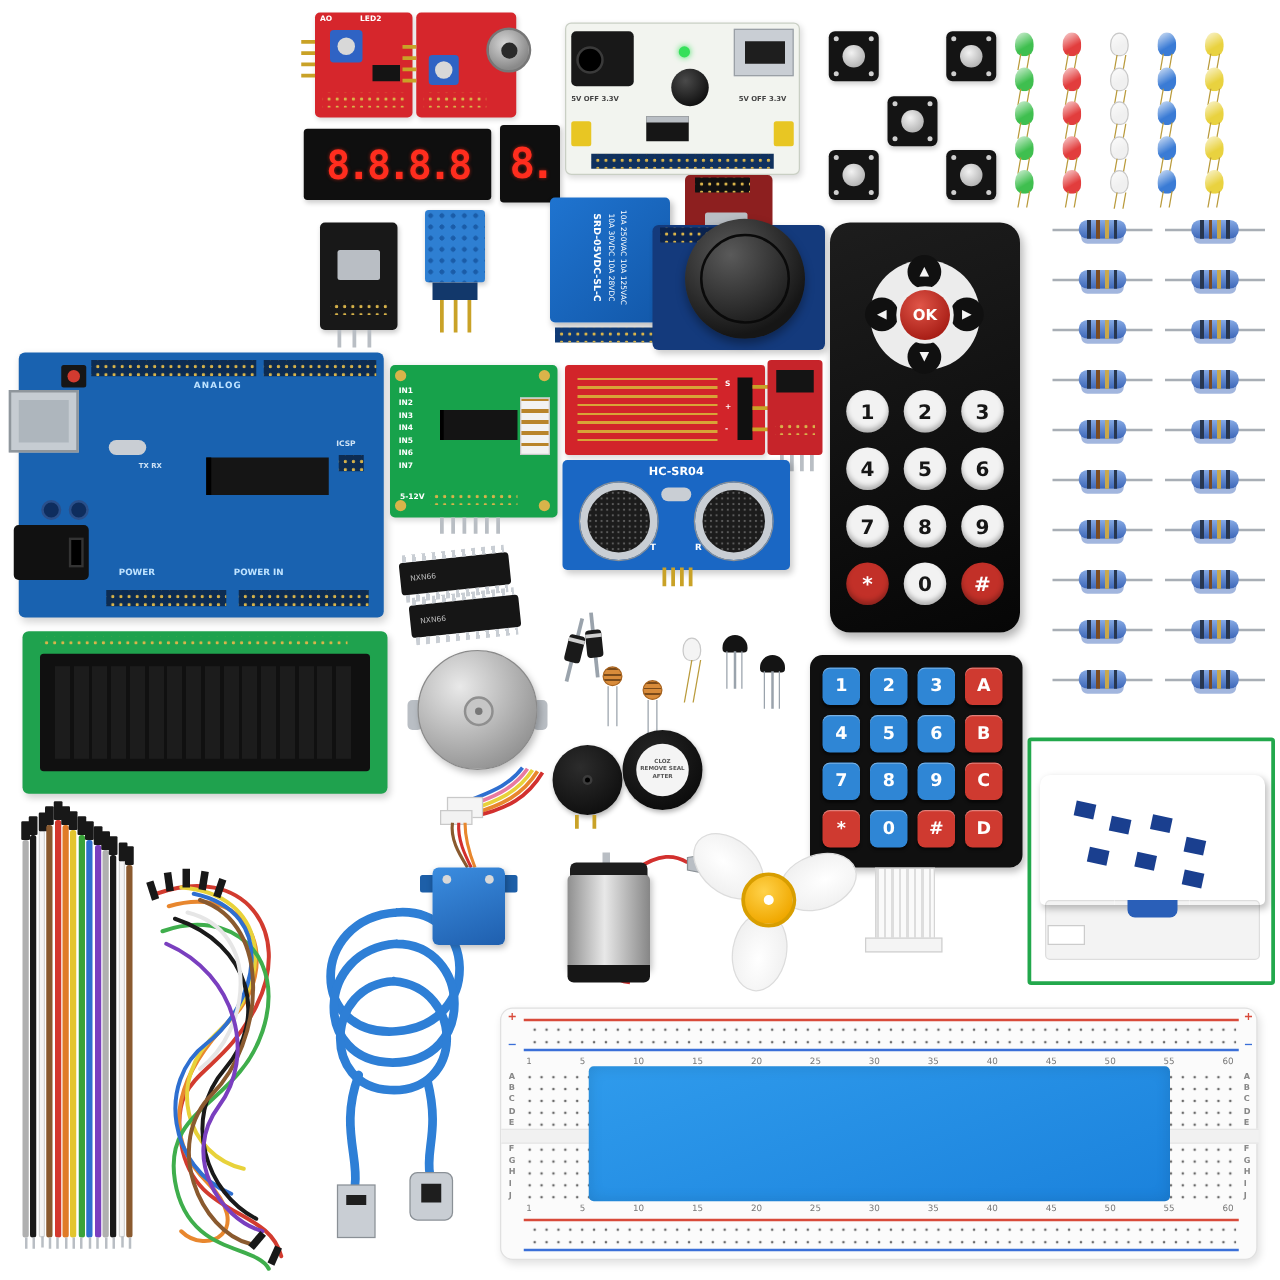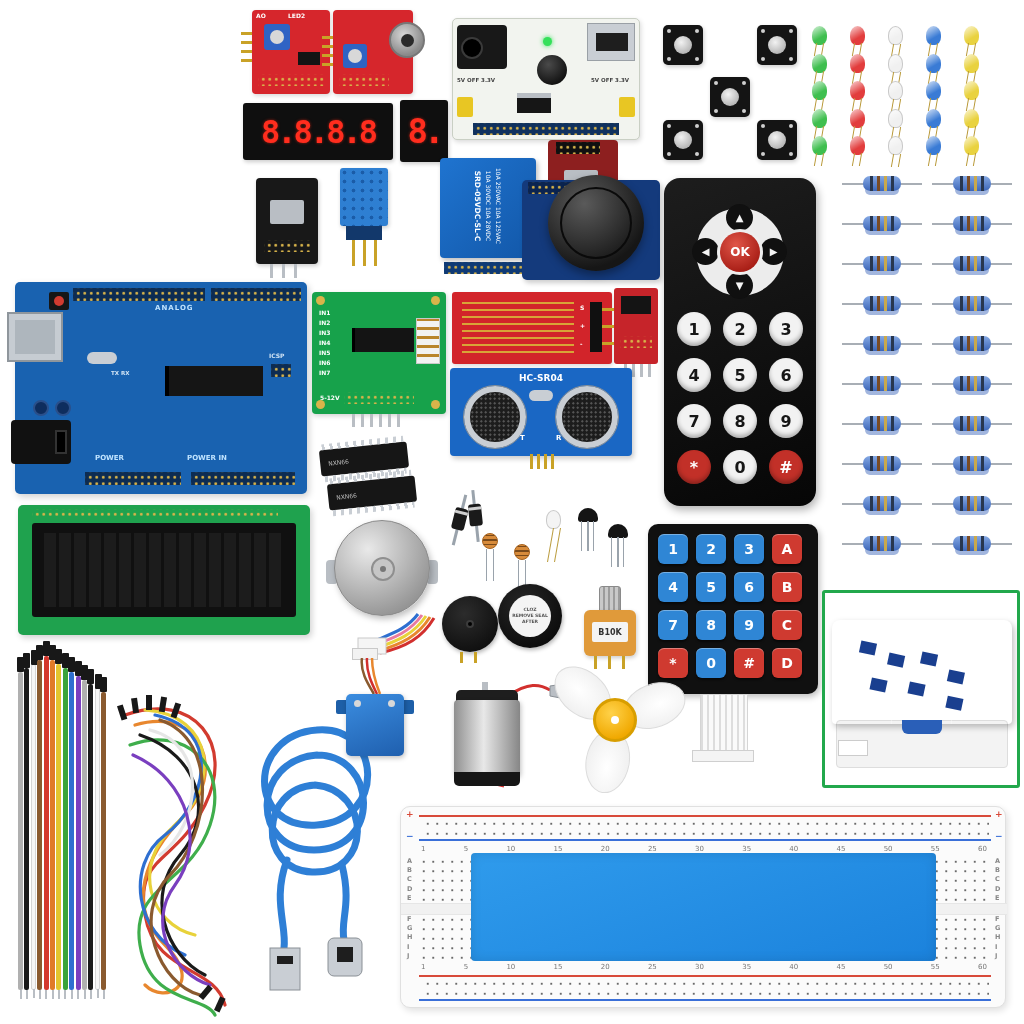--- a/index.html
+++ b/index.html
@@ -449,27 +449,20 @@
     <div class="abs" style="left:18px;top:56px;width:2.5px;height:11px;background:#c9a227;box-shadow:14px 0 #c9a227"></div>
   </div>
   <div class="abs" style="left:498px;top:584px;width:64px;height:64px;border-radius:50%;background:radial-gradient(circle at 40% 32%,#262626,#0d0d0d 75%);box-shadow:1px 2px 4px rgba(0,0,0,.3)">
     <div class="abs" style="left:11px;top:11px;width:42px;height:42px;border-radius:50%;background:#f4f4f4;display:flex;flex-direction:column;align-items:center;justify-content:center;color:#555;font-size:4.5px;font-weight:bold;text-align:center;line-height:6px">
       <span>CLOZ</span>
       <span>REMOVE SEAL</span>
       <span>AFTER</span>
     </div>
   </div>
 
-  <div class="abs" style="left:580px;top:586px;width:60px;height:84px">
-    <div class="abs" style="left:19px;top:0;width:22px;height:28px;background:repeating-linear-gradient(90deg,#c9c9c9 0 3px,#9c9c9c 3px 5px);border:1px solid #8a8a8a;border-radius:3px"></div>
-    <div class="abs" style="left:4px;top:24px;width:52px;height:46px;background:#e09a3a;border-radius:6px;box-shadow:1px 2px 4px rgba(0,0,0,.2)">
-      <div class="abs" style="left:8px;top:12px;width:36px;height:20px;background:#f4f4f4;color:#333;font-size:8px;font-weight:bold;display:flex;align-items:center;justify-content:center;border-radius:2px">B10K</div>
-    </div>
-    <div class="abs" style="left:14px;top:70px;width:2.5px;height:13px;background:#c9a227;box-shadow:14px 0 #c9a227,28px 0 #c9a227"></div>
-  </div>
 
   <div class="abs" style="left:648px;top:524px;width:170px;height:170px;background:#101010;border-radius:10px;box-shadow:2px 3px 6px rgba(0,0,0,.25)">
       <div class="kkey blue" style="left: 10px; top: 10px;">1</div>
       <div class="kkey blue" style="left: 48px; top: 10px;">2</div>
       <div class="kkey blue" style="left: 86px; top: 10px;">3</div>
       <div class="kkey red" style="left: 124px; top: 10px;">A</div>
       <div class="kkey blue" style="left: 10px; top: 48px;">4</div>
       <div class="kkey blue" style="left: 48px; top: 48px;">5</div>
       <div class="kkey blue" style="left: 86px; top: 48px;">6</div>
       <div class="kkey red" style="left: 124px; top: 48px;">B</div>

